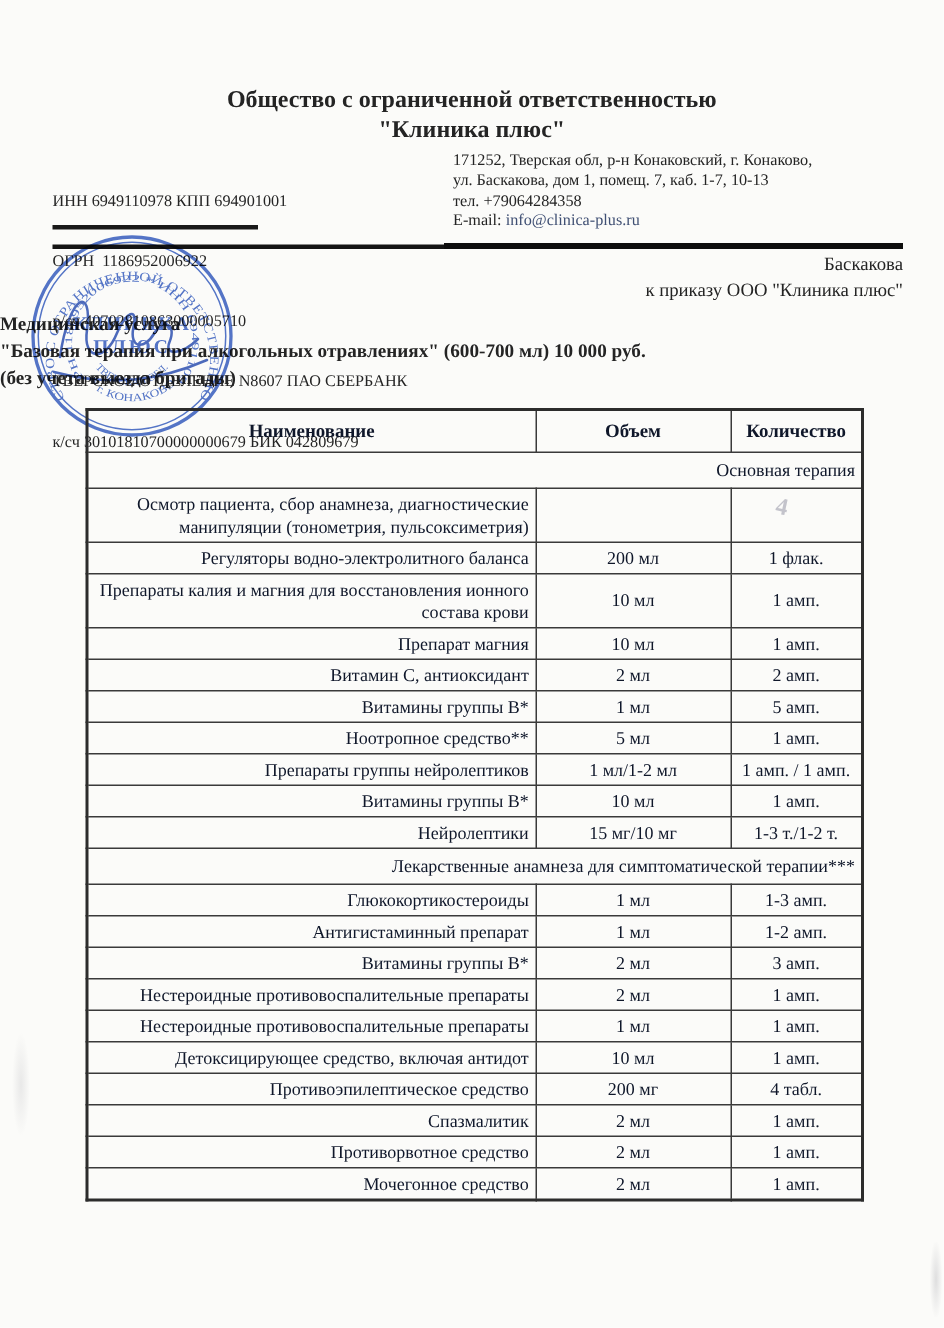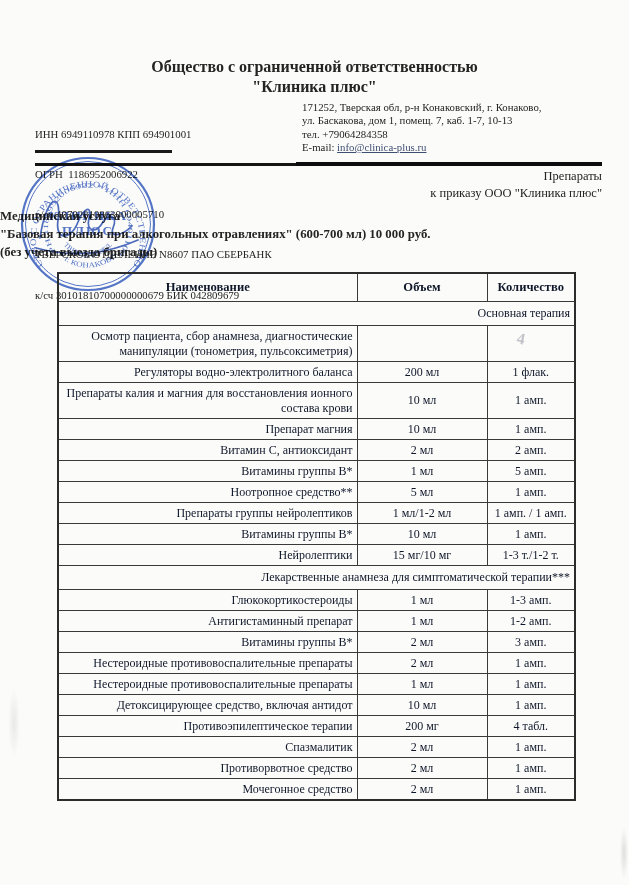--- a/index.html
+++ b/index.html
@@ -12,21 +12,21 @@
   }
   .page{position:relative;width:629px;height:774px;}
 
   
   .org-title{position:absolute;top:57px;left:0;width:629px;text-align:center;
     font-weight:bold;font-size:16px;line-height:20px;}
   .requisites{position:absolute;top:101px;left:35px;width:265px;
     font-size:10.8px;line-height:13.4px;white-space:pre;}
   .address{position:absolute;top:101px;left:302px;width:310px;
     font-size:10.8px;line-height:13.4px;}
-  .email-link{text-decoration:underline;color:#3f4f73;}
+  .email-link{color:#3f4f73;}
 
   .strike1{position:absolute;left:35px;top:150px;width:137px;height:2.5px;background:#191919;}
   .strike2{position:absolute;left:35px;top:163px;width:266px;height:3px;background:#141414;}
   .main-rule{position:absolute;left:296px;top:162px;width:306px;height:4px;background:#0d0d0d;}
 
   .annex{position:absolute;top:168px;left:300px;width:302px;text-align:right;
     font-size:12.5px;line-height:17px;}
 
   .service-title{position:absolute;top:207px;left:0;width:629px;
     font-weight:bold;font-size:12.8px;line-height:18px;}
@@ -77,21 +77,21 @@
     <div>ул. Баскакова, дом 1, помещ. 7, каб. 1-7, 10-13</div>
     <div>тел. +79064284358</div>
     <div><span>E-mail: </span><span class="email-link">info@clinica-plus.ru</span></div>
   </div>
 
   <div class="strike1"></div>
   <div class="strike2"></div>
   <div class="main-rule"></div>
 
   <div class="annex">
-    <div>Препараты</div>
+    <div>Баскакова</div>
     <div>к приказу ООО "Клиника плюс"</div>
   </div>
 
   <div class="service-title">
     <div>Медицинская услуга</div>
     <div>"Базовая терапия при алкогольных отравлениях" (600-700 мл) 10 000 руб.</div>
     <div>(без учета выезда бригады)</div>
   </div>
 
   <svg class="stamp" viewBox="-76 -76 152 152">
@@ -221,21 +221,21 @@
           <td class="cell-name">Нестероидные противовоспалительные препараты</td>
           <td class="cell-center">1 мл</td>
           <td class="cell-center">1 амп.</td>
         </tr>
         <tr>
           <td class="cell-name">Детоксицирующее средство, включая антидот</td>
           <td class="cell-center">10 мл</td>
           <td class="cell-center">1 амп.</td>
         </tr>
         <tr>
-          <td class="cell-name">Противоэпилептическое терапии</td>
+          <td class="cell-name">Противоэпилептическое средство</td>
           <td class="cell-center">200 мг</td>
           <td class="cell-center">4 табл.</td>
         </tr>
         <tr>
           <td class="cell-name">Спазмалитик</td>
           <td class="cell-center">2 мл</td>
           <td class="cell-center">1 амп.</td>
         </tr>
         <tr>
           <td class="cell-name">Противорвотное средство</td>

